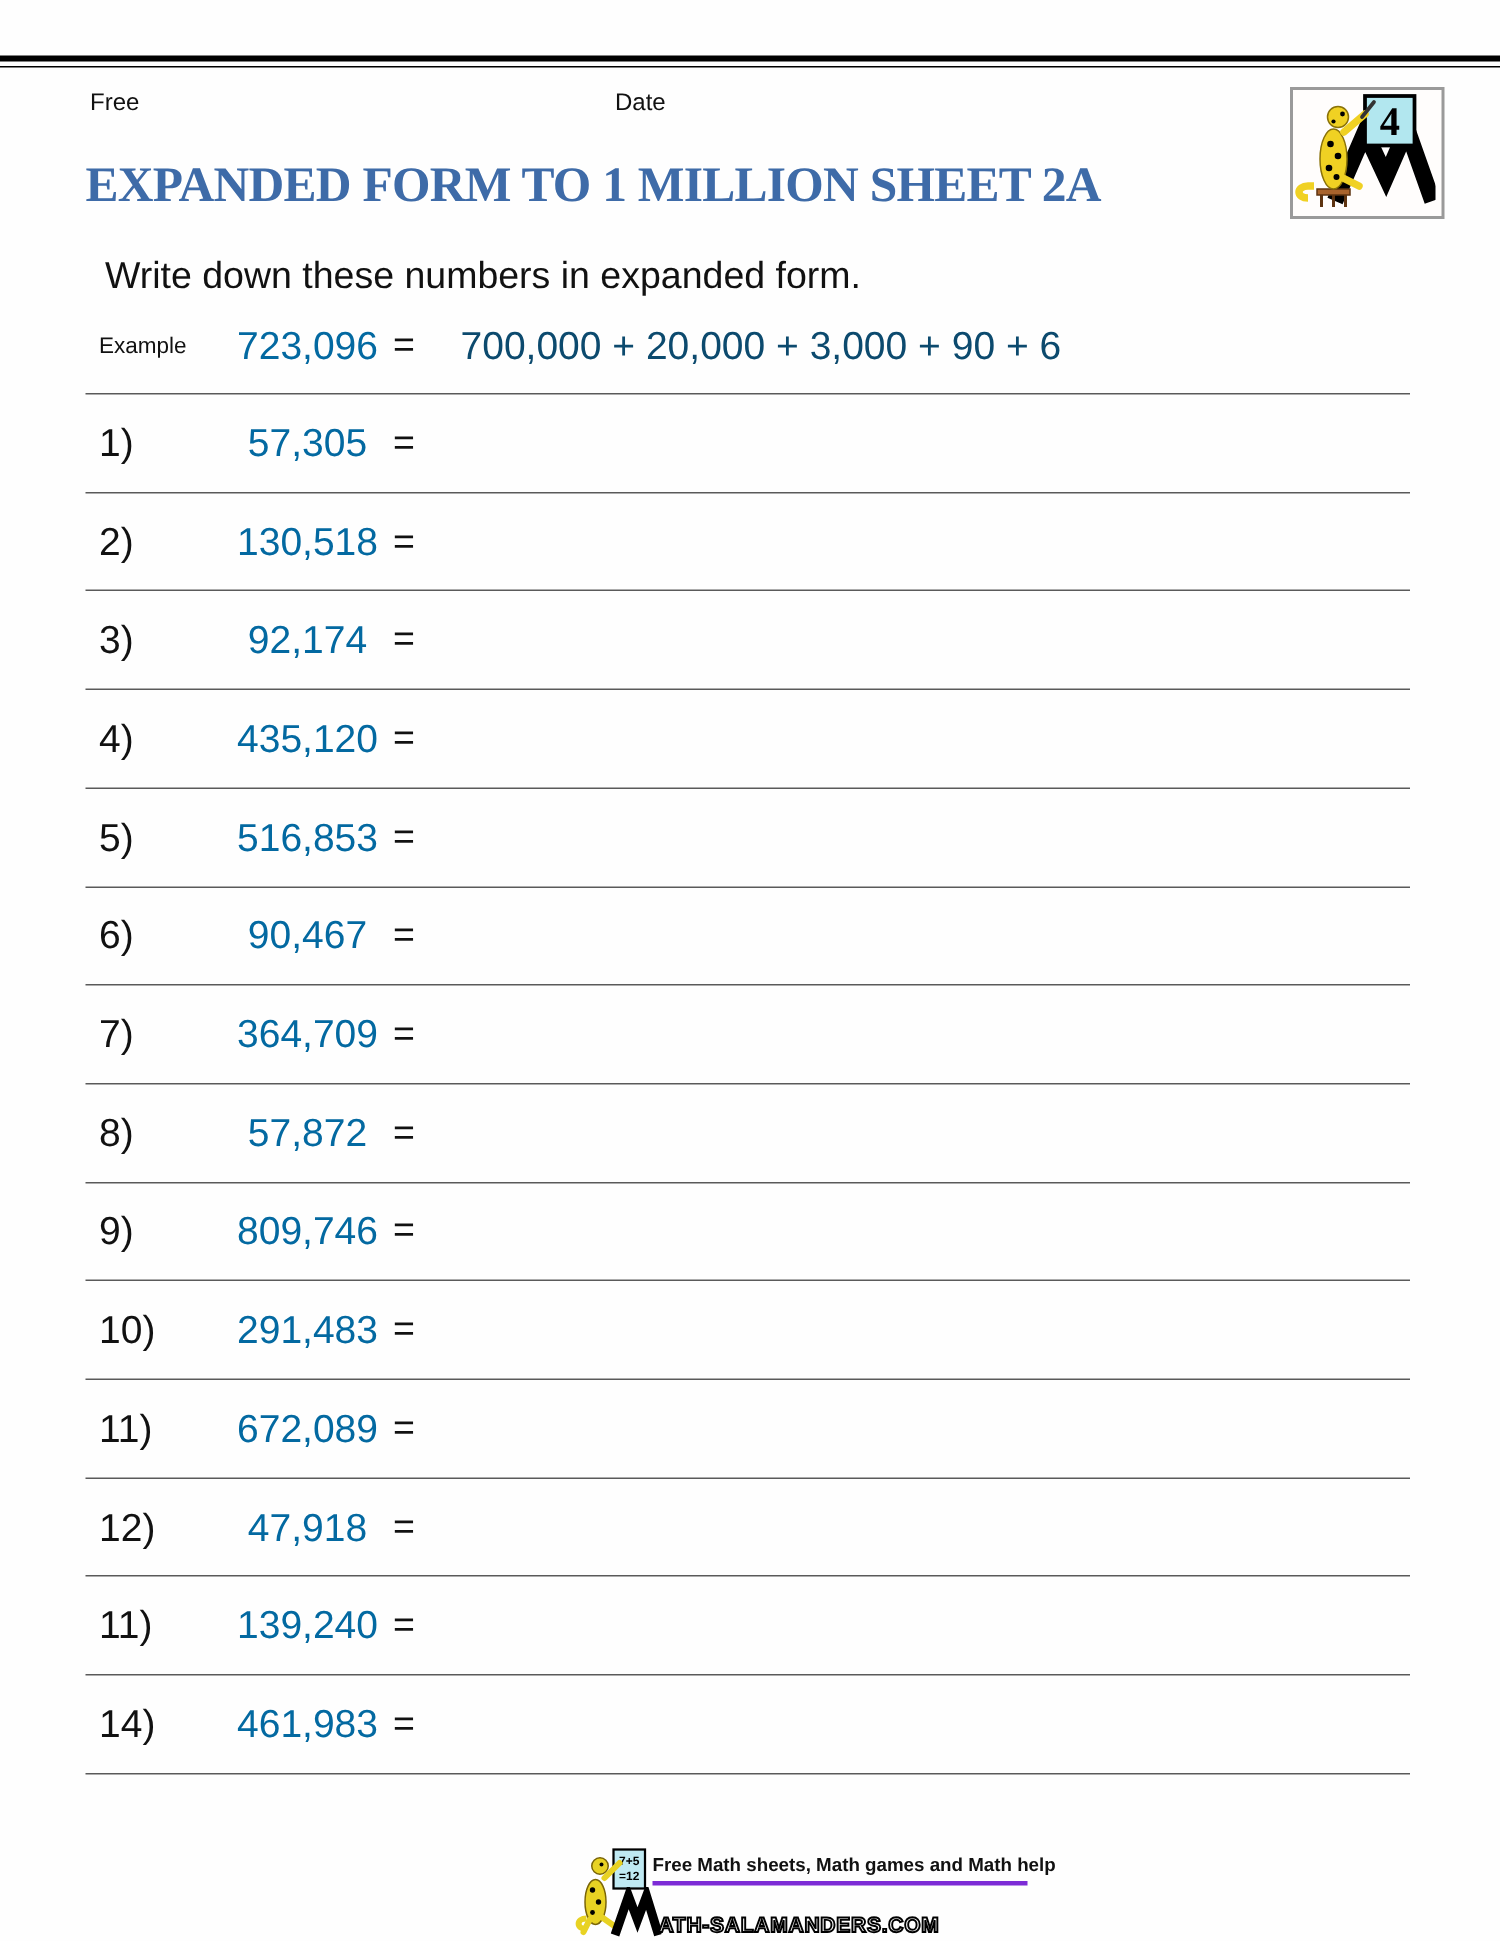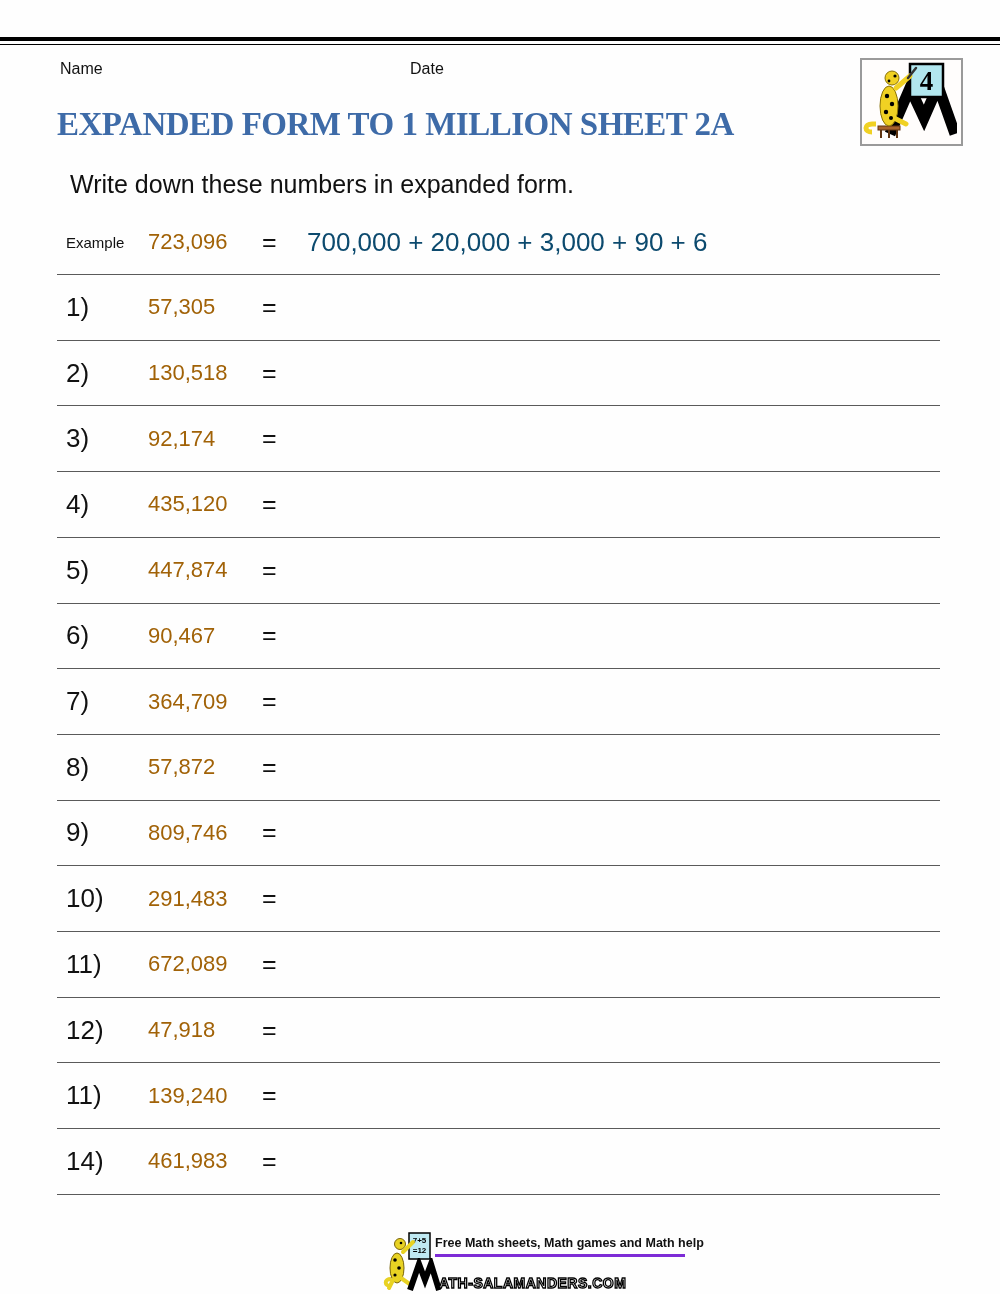--- a/index.html
+++ b/index.html
@@ -26,29 +26,29 @@
     position:absolute;left:57px;top:106px;margin:0;
     font-family:"Liberation Serif","DejaVu Serif",serif;
     font-weight:700;font-size:33px;letter-spacing:-0.5px;
     color:#3e6ba8;white-space:nowrap;
   }
   .instruction{
     position:absolute;left:57px;top:157px;margin:13px;
     font-size:25px;color:#111;
   }
 
-  .sheet-body{position:absolute;left:57px;top:210px;width:883px;}
+  .sheet-body{position:absolute;left:57px;top:198px;width:883px;}
   .example-row{
     display:flex;align-items:center;
     height:65px;box-sizing:border-box;
     border-bottom:1px solid #5a5a5a;
     padding-left:9px;
   }
   .ex-label{width:82px;font-size:15px;color:#111;}
-  .num-col{width:114px;font-size:22px;color:#a16207;}
+  .num-col{width:114px;font-size:26px;color:#0369a1;text-align:center;}
   .eq-col{width:45px;font-size:25px;color:#111;}
   .ex-expansion{font-size:26px;color:#0c4a6e;}
 
   .problem-row{
     display:flex;align-items:center;
     height:65.71px;box-sizing:border-box;
     border-bottom:1px solid #5a5a5a;
     padding-left:9px;
   }
   .p-label{width:82px;font-size:26px;color:#111;}
@@ -68,21 +68,21 @@
   }
 </style>
 </head>
 <body>
 
 <div class="page">
 
   <div class="top-rule-thick"></div>
   <div class="top-rule-thin"></div>
 
-  <span class="name-label">Name</span>
+  <span class="name-label">Free</span>
   <span class="date-label">Date</span>
 
   <div class="grade-badge">
     <svg width="95" height="80" viewBox="0 0 95 80">
 
       <path d="M28 74 L48 28 L62 58 L76 26 L93 74" fill="none" stroke="#000" stroke-width="11"></path>
 
       <rect x="48" y="4" width="33" height="33" fill="#b2e7ef" stroke="#000" stroke-width="2.5"></rect>
       <text x="64.5" y="30" font-family="Liberation Serif, serif" font-size="27" font-weight="bold" text-anchor="middle" fill="#000">4</text>
 
@@ -134,21 +134,21 @@
       <span class="num-col">92,174</span>
       <span class="eq-col">=</span>
     </div>
     <div class="problem-row">
       <span class="p-label">4)</span>
       <span class="num-col">435,120</span>
       <span class="eq-col">=</span>
     </div>
     <div class="problem-row">
       <span class="p-label">5)</span>
-      <span class="num-col">447,874</span>
+      <span class="num-col">516,853</span>
       <span class="eq-col">=</span>
     </div>
     <div class="problem-row">
       <span class="p-label">6)</span>
       <span class="num-col">90,467</span>
       <span class="eq-col">=</span>
     </div>
     <div class="problem-row">
       <span class="p-label">7)</span>
       <span class="num-col">364,709</span>

